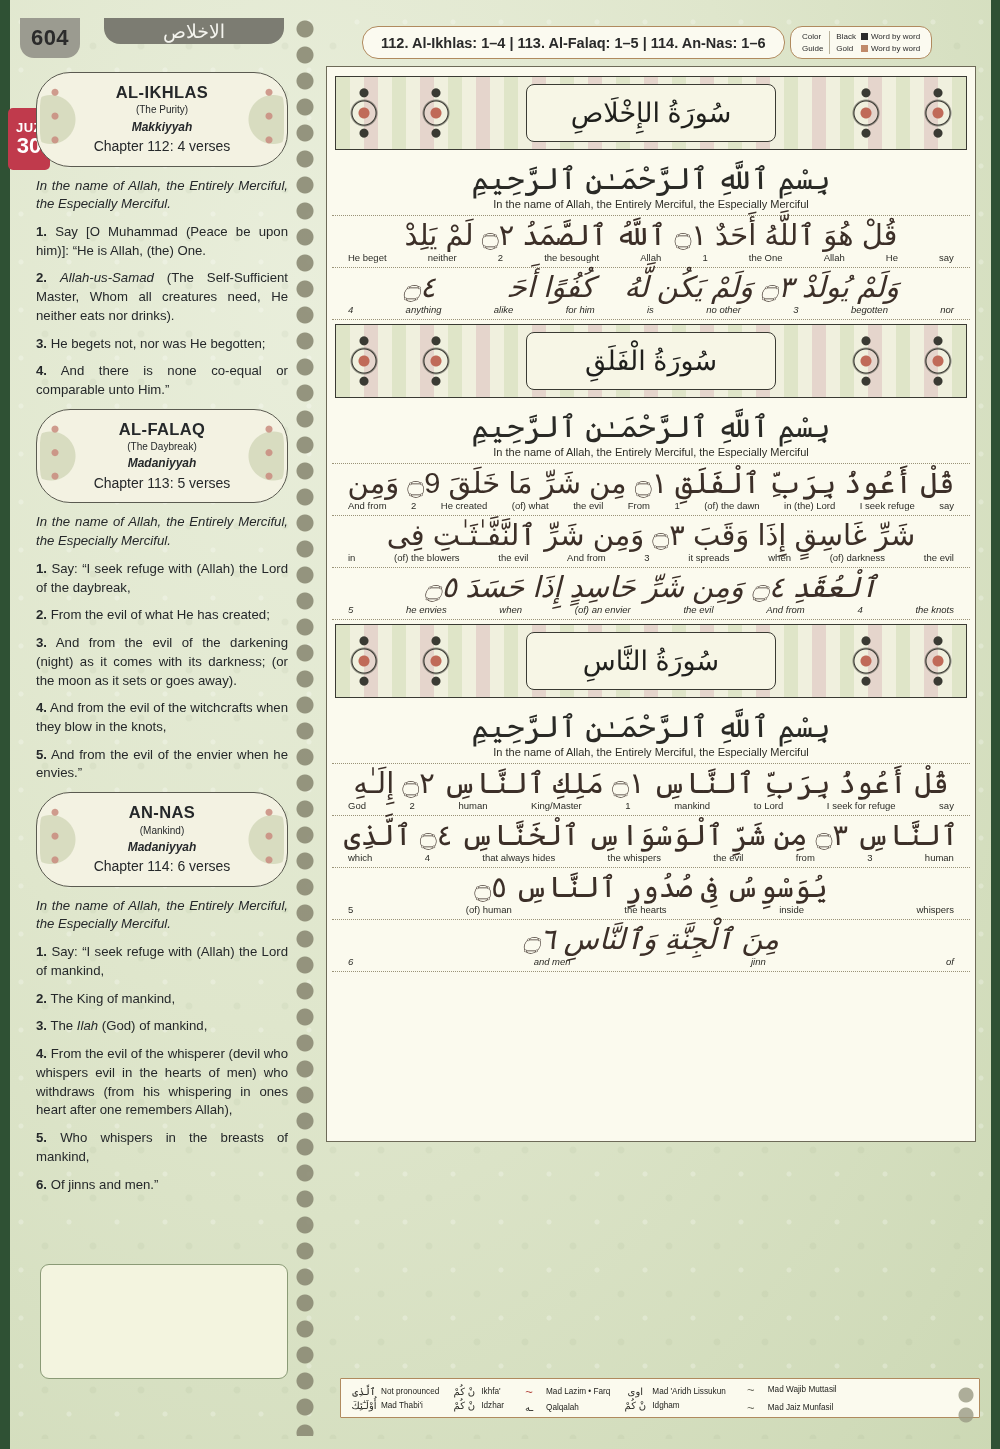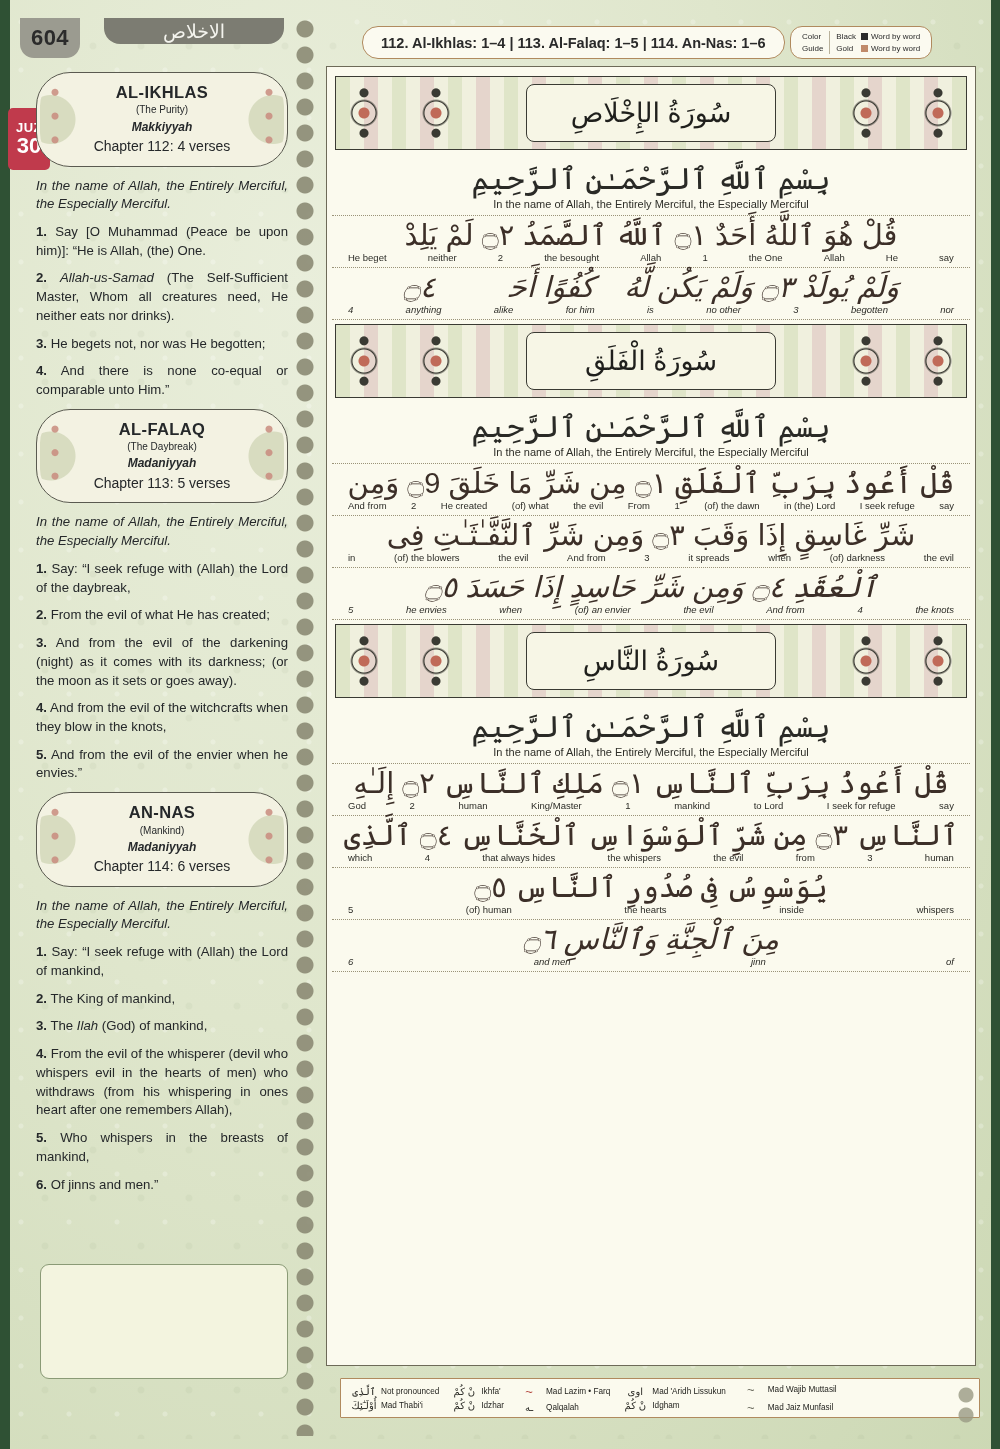--- a/index.html
+++ b/index.html
@@ -142,21 +142,21 @@
     background-image:
       radial-gradient(circle at 13px 13px, #8c8b75 8px, rgba(0,0,0,0) 9px),
       radial-gradient(circle at 13px 13px, #e6e6d2 4px, rgba(0,0,0,0) 5px);
     background-size:26px 26px;
     opacity:.9;
   }
 
   
   .right-panel{
     position:absolute; left:326px; top:66px;
-    width:650px; height:1300px;
+    width:650px; height:1076px;
     background:#fbfaee;
     border:1.5px solid #6d6a58;
   }
   .rp-inner{ position:absolute; inset:5px; }
 
   
   .banner{
     position:relative;
     height:74px; margin:4px 3px 0 3px;
     border:1.6px solid #3a3a33;

